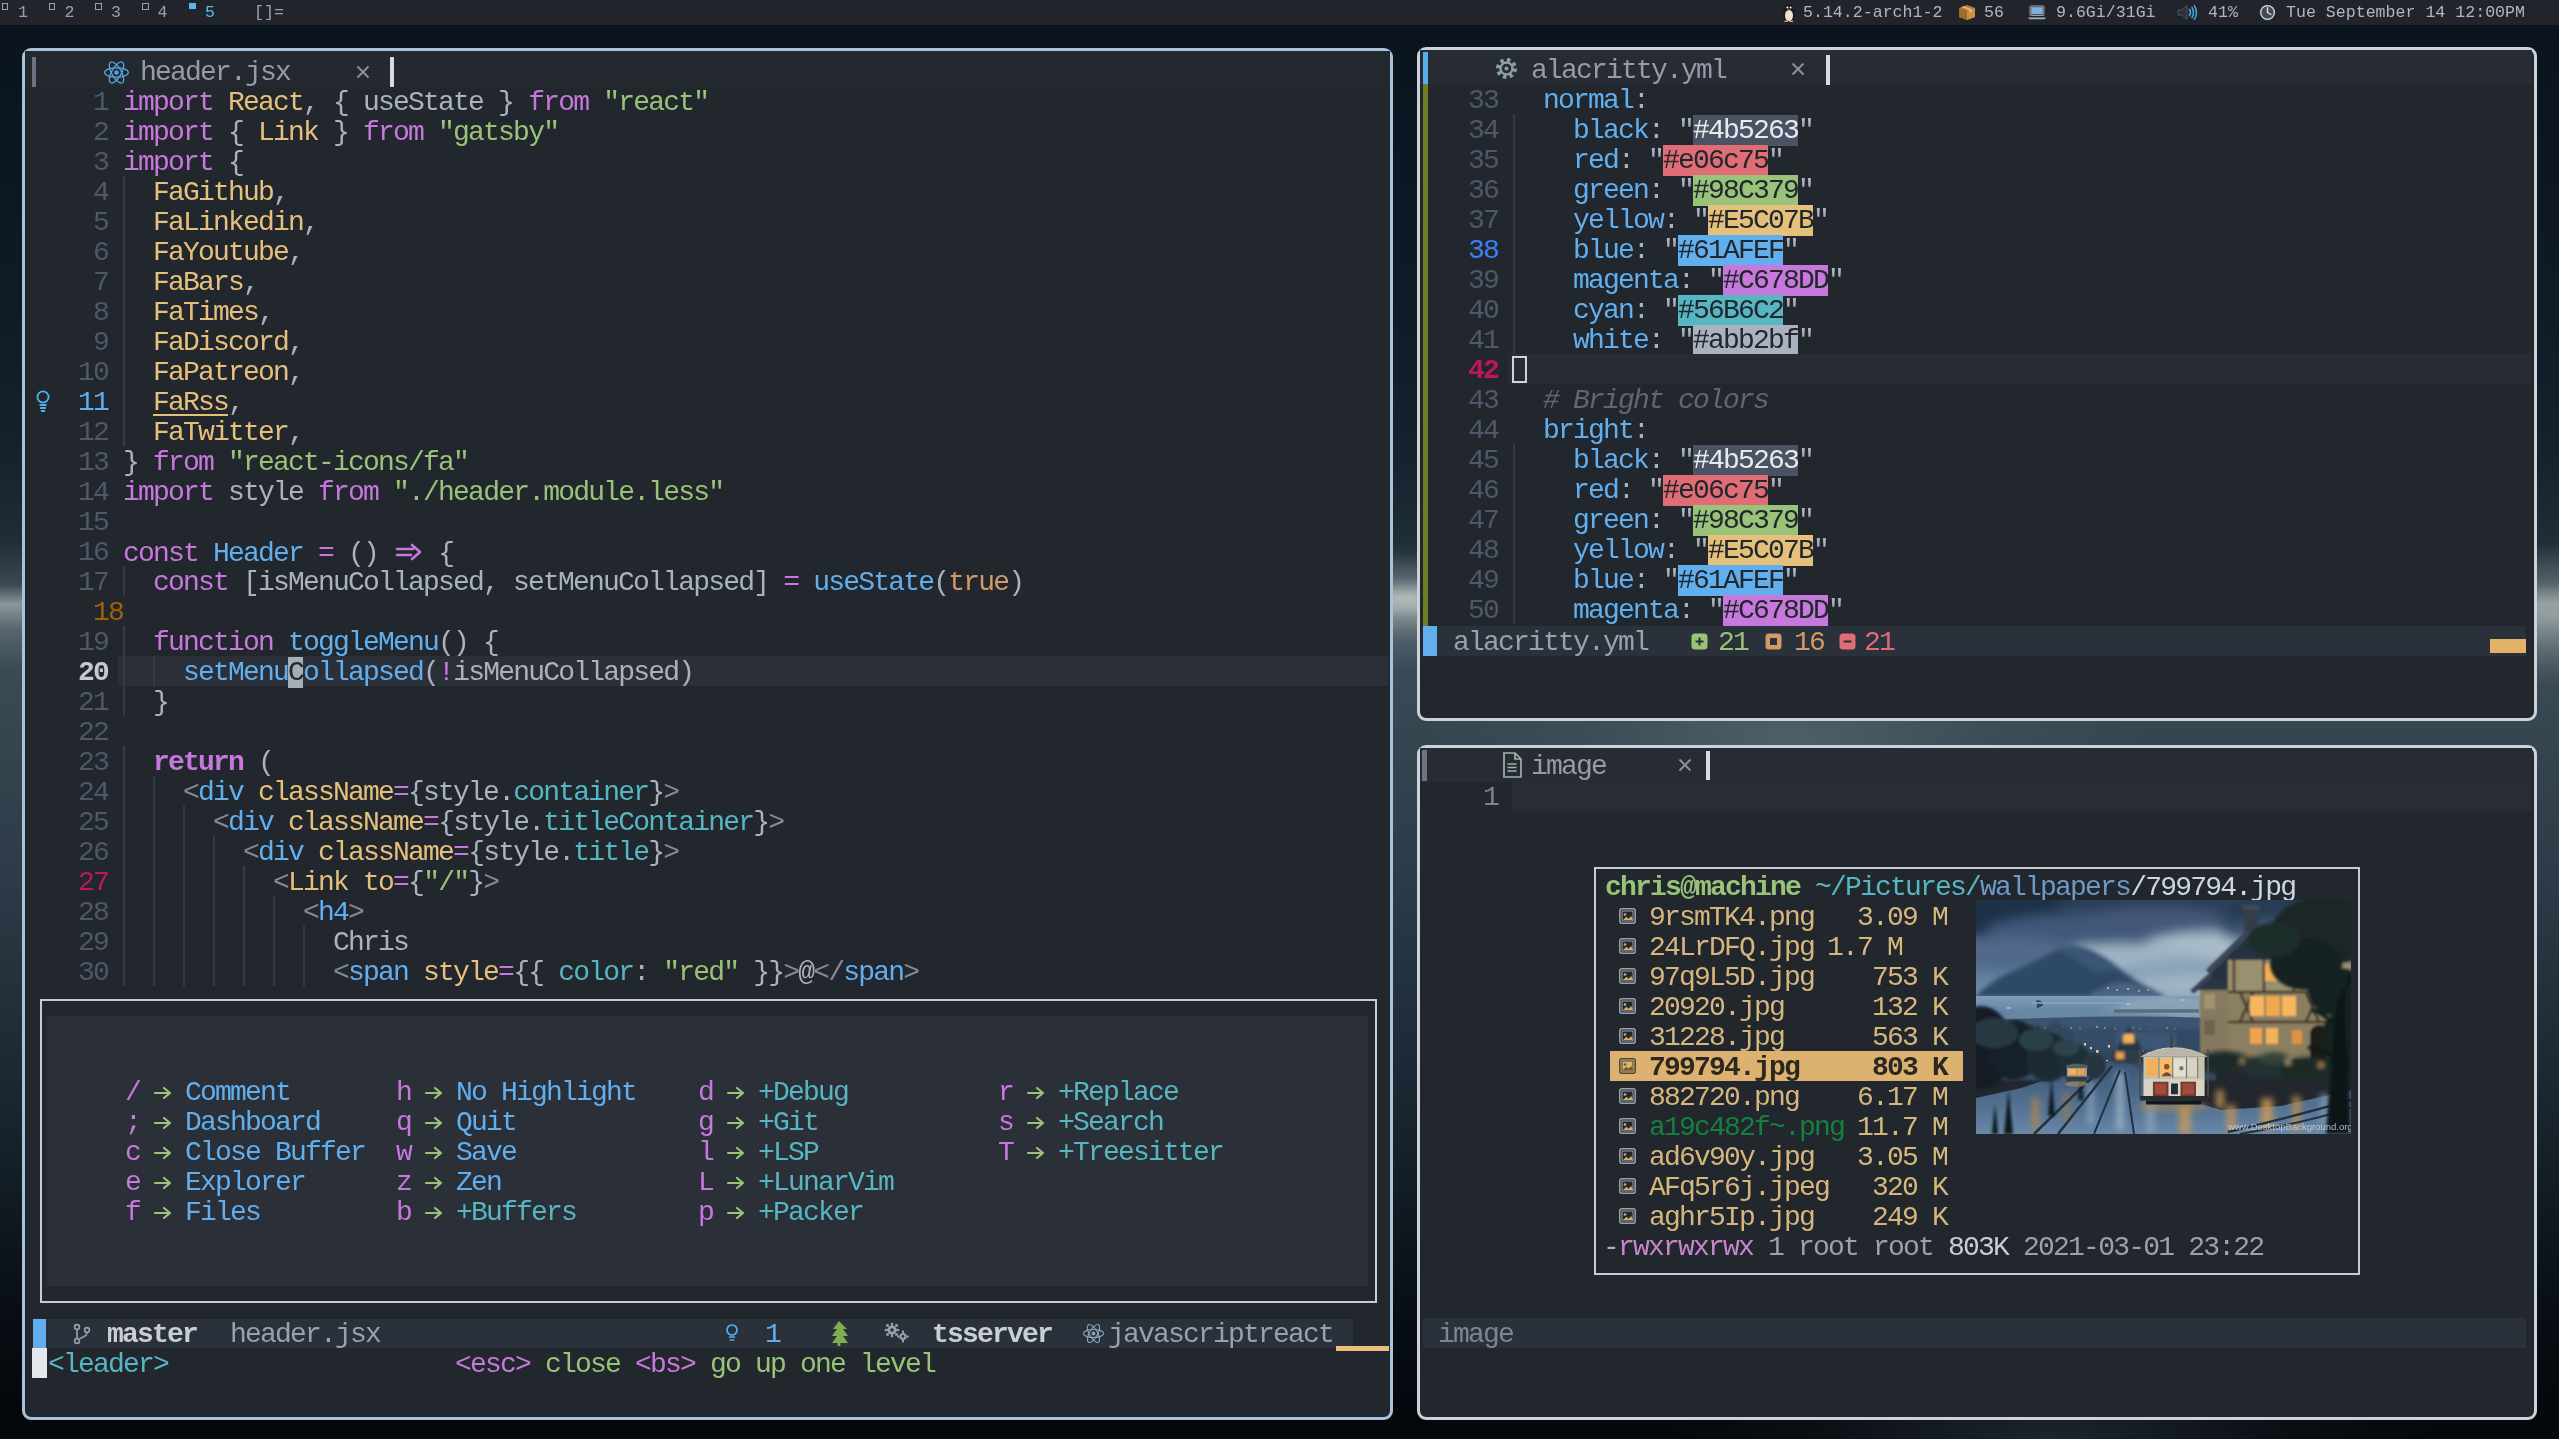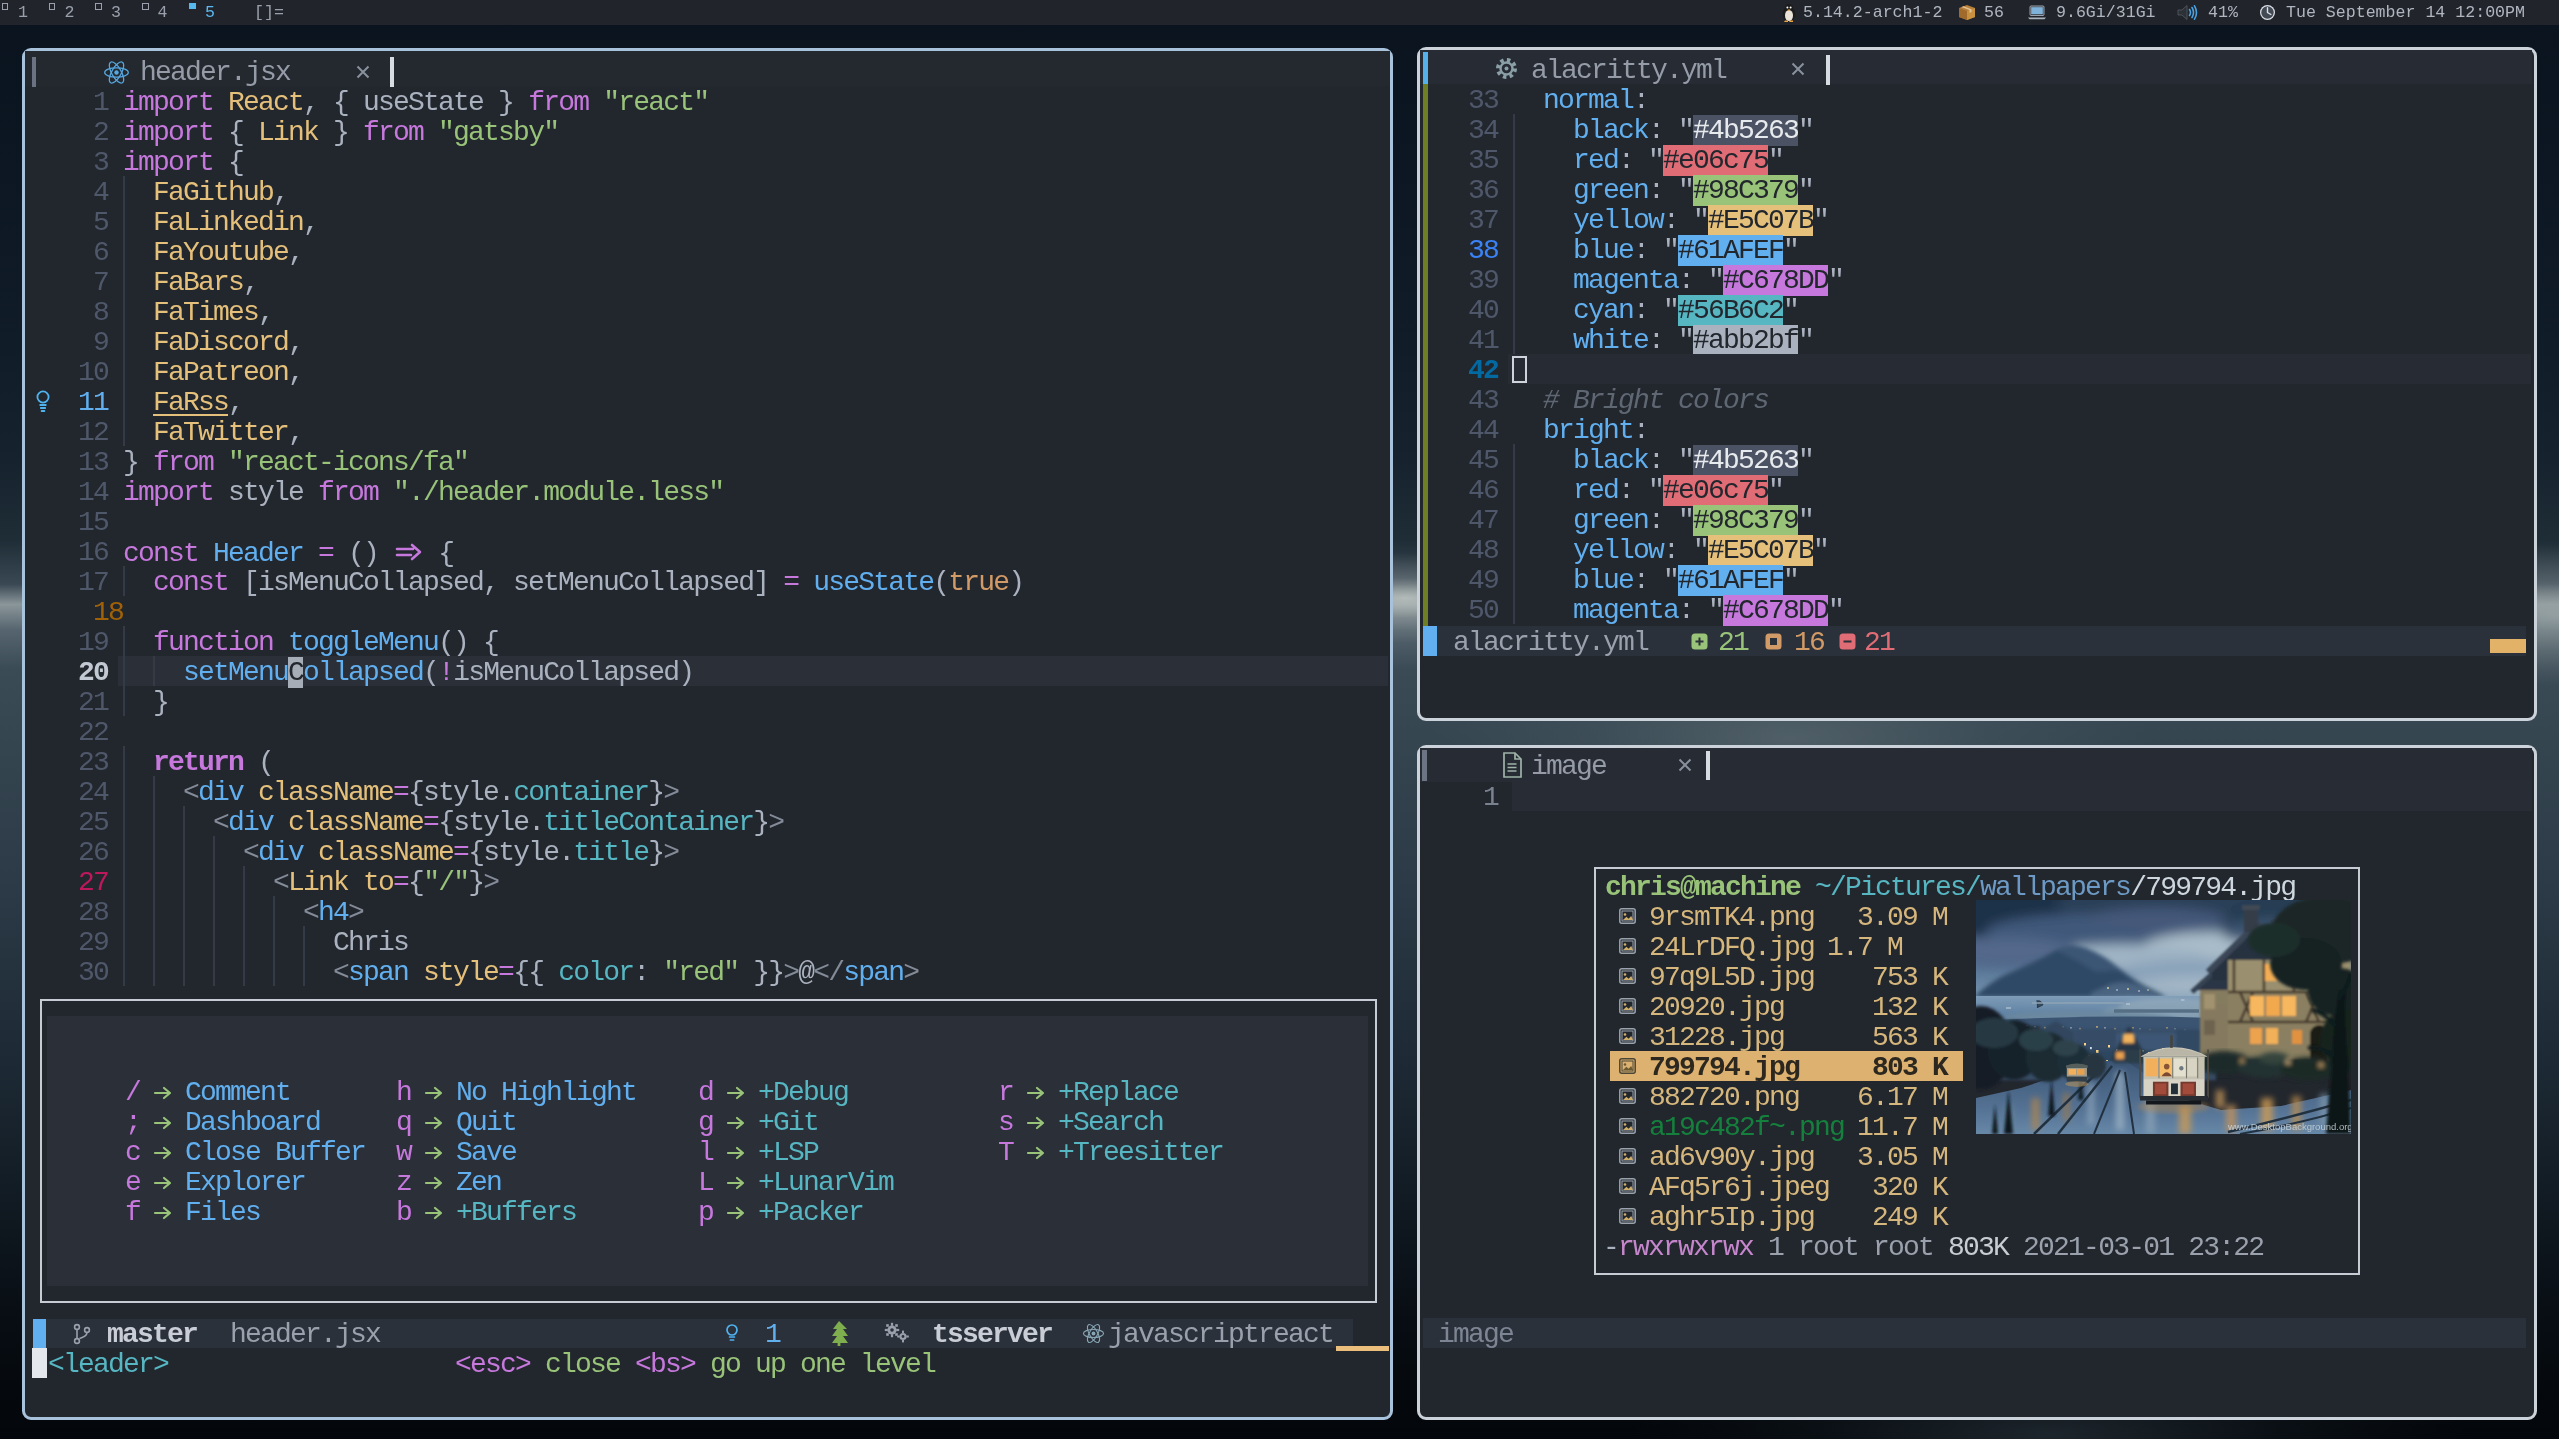--- a/index.html
+++ b/index.html
@@ -280,21 +280,21 @@
 <div class="abs" style="left:1826px;top:55px;width:3.5px;height:30px;background:#d7dbe2;"></div>
 <div class="num" style="left:1453px;top:84px;color:#4f586a;">33</div>
 <div class="num" style="left:1453px;top:114px;color:#4f586a;">34</div>
 <div class="num" style="left:1453px;top:144px;color:#4f586a;">35</div>
 <div class="num" style="left:1453px;top:174px;color:#4f586a;">36</div>
 <div class="num" style="left:1453px;top:204px;color:#4f586a;">37</div>
 <div class="num" style="left:1453px;top:234px;color:#3b82f6;">38</div>
 <div class="num" style="left:1453px;top:264px;color:#4f586a;">39</div>
 <div class="num" style="left:1453px;top:294px;color:#4f586a;">40</div>
 <div class="num" style="left:1453px;top:324px;color:#4f586a;">41</div>
-<div class="num" style="left:1453px;top:354px;color:#0369a1;font-weight:bold;">42</div>
+<div class="num" style="left:1453px;top:354px;color:#be185d;font-weight:bold;">42</div>
 <div class="num" style="left:1453px;top:384px;color:#4f586a;">43</div>
 <div class="num" style="left:1453px;top:414px;color:#4f586a;">44</div>
 <div class="num" style="left:1453px;top:444px;color:#4f586a;">45</div>
 <div class="num" style="left:1453px;top:474px;color:#4f586a;">46</div>
 <div class="num" style="left:1453px;top:504px;color:#4f586a;">47</div>
 <div class="num" style="left:1453px;top:534px;color:#4f586a;">48</div>
 <div class="num" style="left:1453px;top:564px;color:#4f586a;">49</div>
 <div class="num" style="left:1453px;top:594px;color:#4f586a;">50</div>
 <div class="guide" style="left:1513px;top:114px;height:240px;"></div>
 <div class="guide" style="left:1513px;top:444px;height:180px;"></div>

